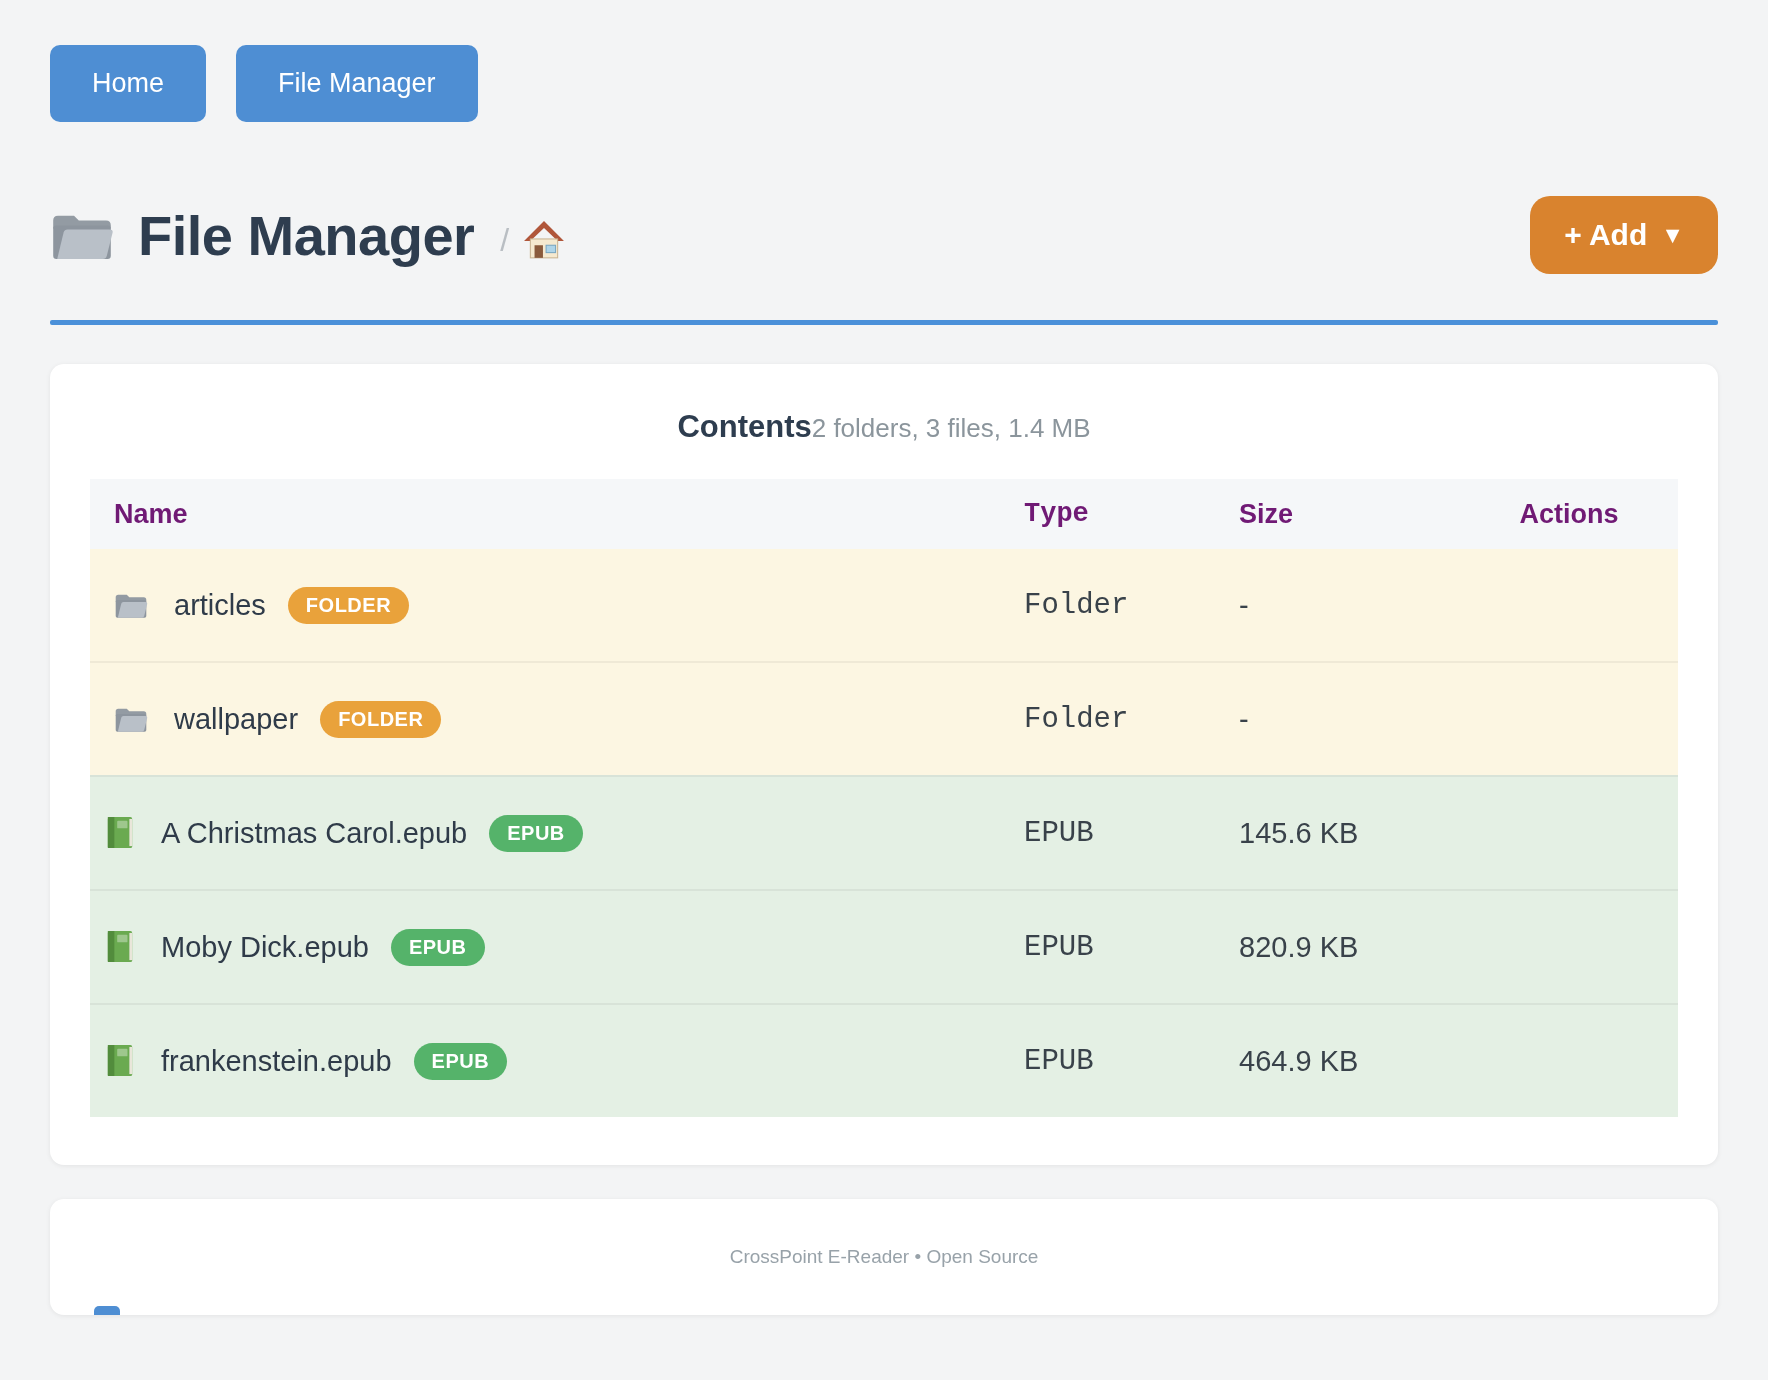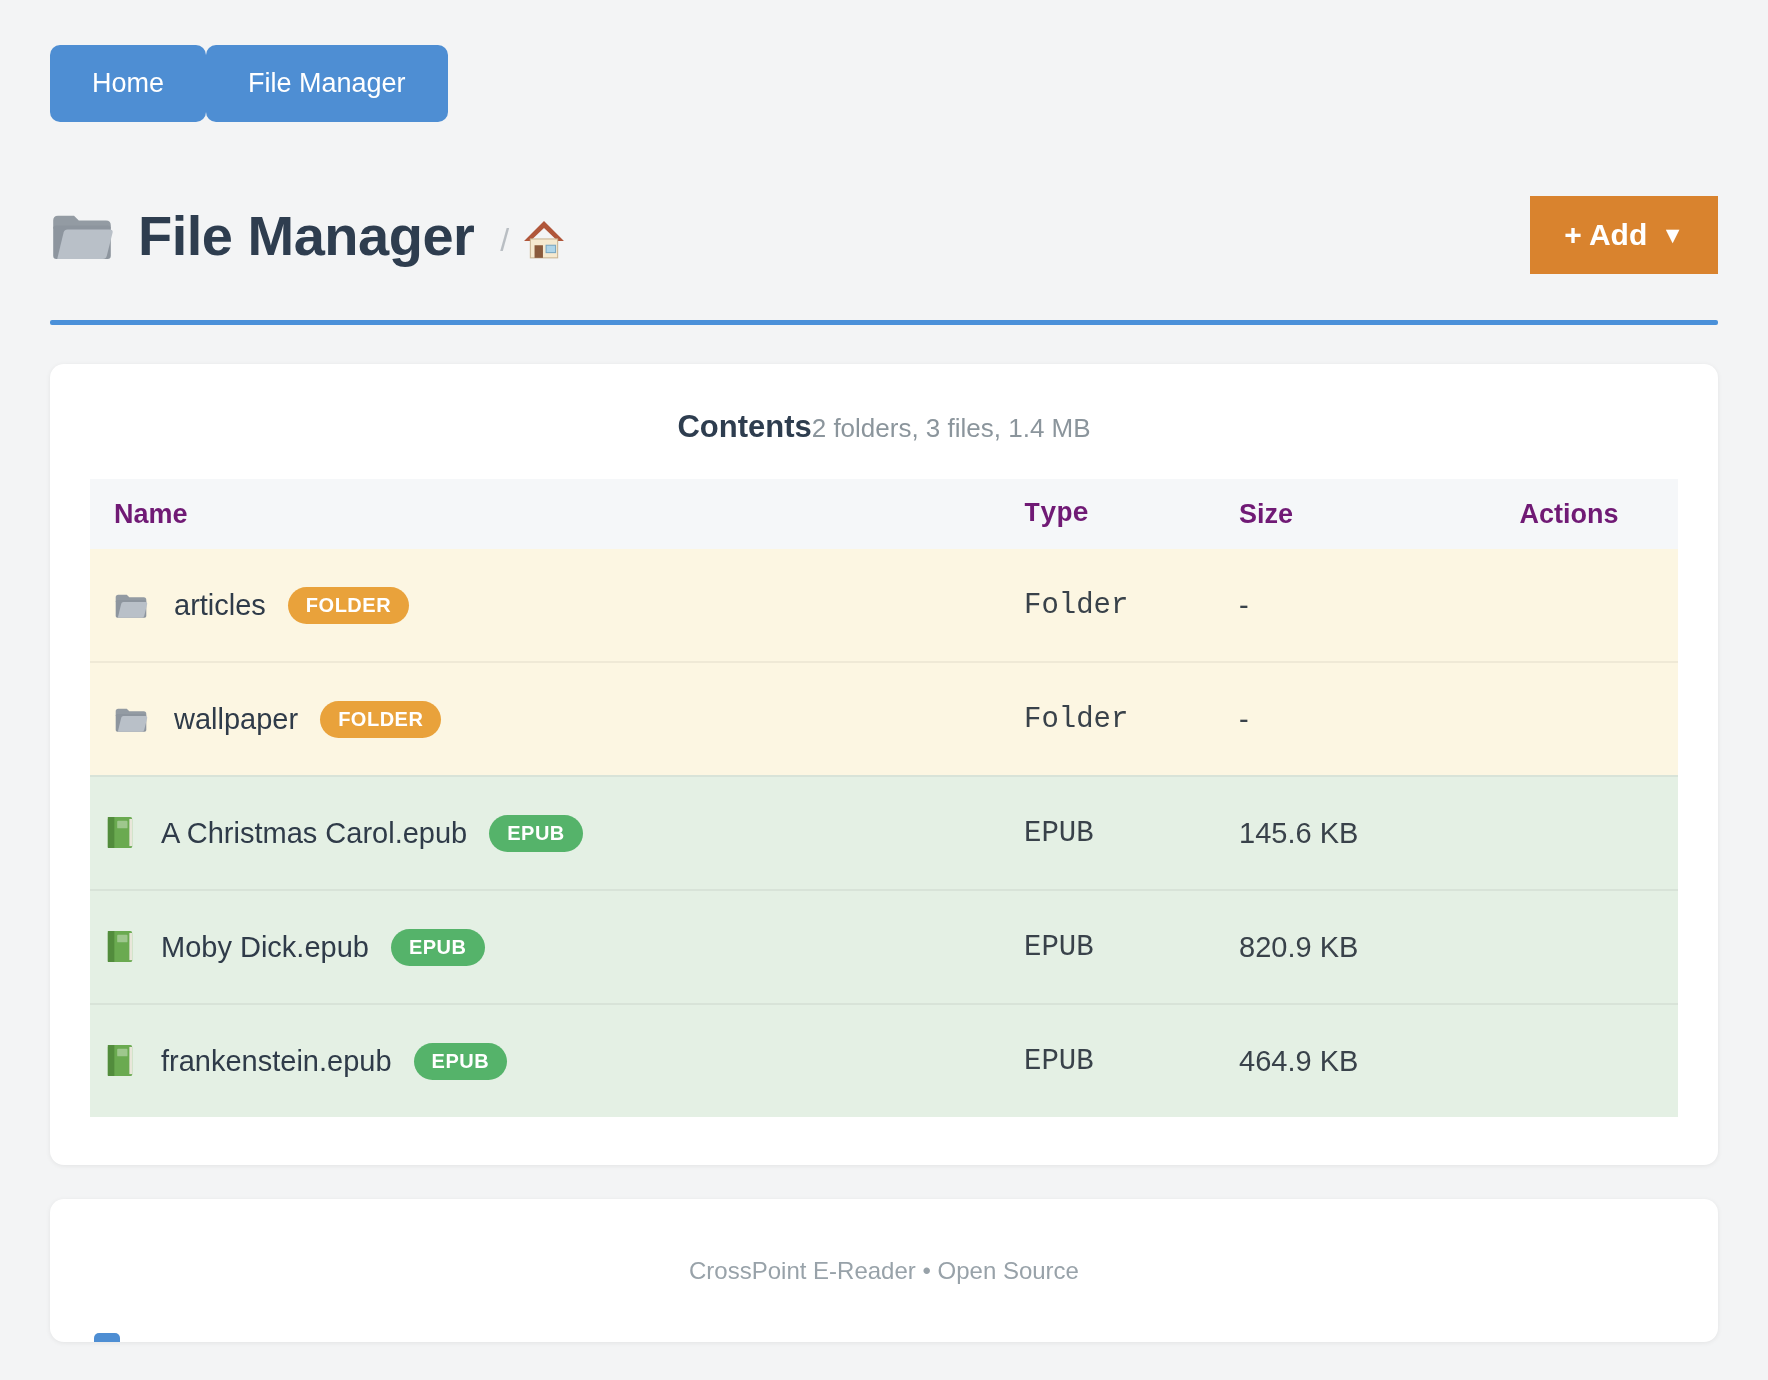--- a/index.html
+++ b/index.html
@@ -5,36 +5,36 @@
   html,body{margin:0;padding:0;}
   body{
     width:1768px;height:1380px;overflow:hidden;position:relative;
     background:var(--page_bg,#f3f4f5);
     font-family:"Liberation Sans","DejaVu Sans",sans-serif;
     color:var(--text_dark,#39424a);
   }
   .page{padding:0 50px;position:relative;}
 
   
-  .topnav{padding-top:45px;display:flex;}
+  .topnav{padding-top:45px;display:flex;gap:30px;}
   .nav-btn{
     background:var(--nav_blue,#4e8ed3);color:#fff;border:none;cursor:pointer;
     font:27px "Liberation Sans",sans-serif;padding:23px 42px;border-radius:10px;
   }
 
   
   .page-header{margin-top:74px;display:flex;align-items:center;justify-content:space-between;}
   .title-wrap{display:flex;align-items:center;}
   .title-wrap h1{margin:0;font-size:56px;font-weight:700;color:var(--heading_navy,#2e3d4f);letter-spacing:-.5px;}
   .icon-lg svg{width:64px;height:56px;display:block;margin-right:24px;}
   .crumb-sep{font-size:32px;color:#b9bec3;margin:10px 14px 0 26px;}
   .icon-md svg{width:42px;height:42px;display:block;margin-top:10px;cursor:pointer;}
   .add-btn{
     background:var(--add_orange,#d9832e);color:#fff;border:none;cursor:pointer;
-    font:700 30px "Liberation Sans",sans-serif;padding:22px 34px;border-radius:0;
+    font:700 30px "Liberation Sans",sans-serif;padding:22px 34px;border-radius:20px;
     display:flex;align-items:center;gap:14px;
   }
   .add-btn .caret{font-size:23px;}
 
   .rule{height:5px;background:var(--accent_blue,#4a90d9);margin-top:46px;border-radius:2px;}
 
   
   .card{
     background:var(--card_bg,#fff);border-radius:14px;margin-top:39px;
     box-shadow:0 1px 5px rgba(0,0,0,.07);
@@ -60,22 +60,22 @@
   .fname{color:#2f3b49;}
   .badge{
     margin-left:22px;color:#fff;font-size:20px;font-weight:700;letter-spacing:.5px;
     padding:7px 18px;border-radius:999px;white-space:nowrap;
   }
   .badge.folder{background:var(--badge_orange,#e9a23b);}
   .badge.epub{background:var(--badge_green,#55b36a);}
   .trash-btn{background:none;border:none;cursor:pointer;padding:4px;}
 
   
-  .footer-card{margin-top:34px;height:143px;display:flex;align-items:center;justify-content:center;
-    font-size:24px;color:#98a2a9;}
+  .footer-card{margin-top:34px;height:116px;display:flex;align-items:center;justify-content:center;
+    font-size:19px;color:#98a2a9;}
 
   .peek{position:absolute;left:94px;bottom:0;width:26px;height:9px;border-radius:5px 5px 0 0;
     background:var(--nav_blue,#4e8ed3);}
 </style>
 </head>
 <body>
 
 <div class="page">
 
   <nav class="topnav">

